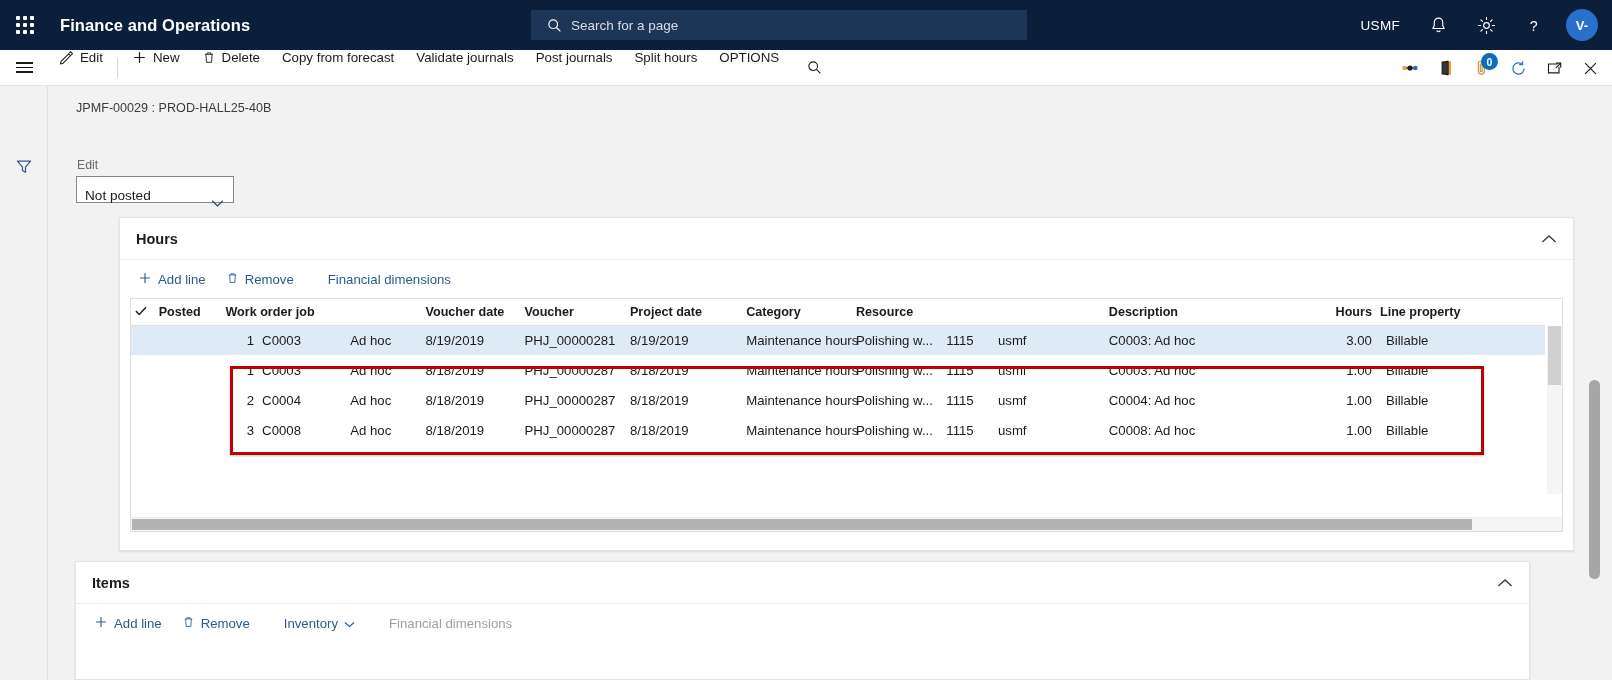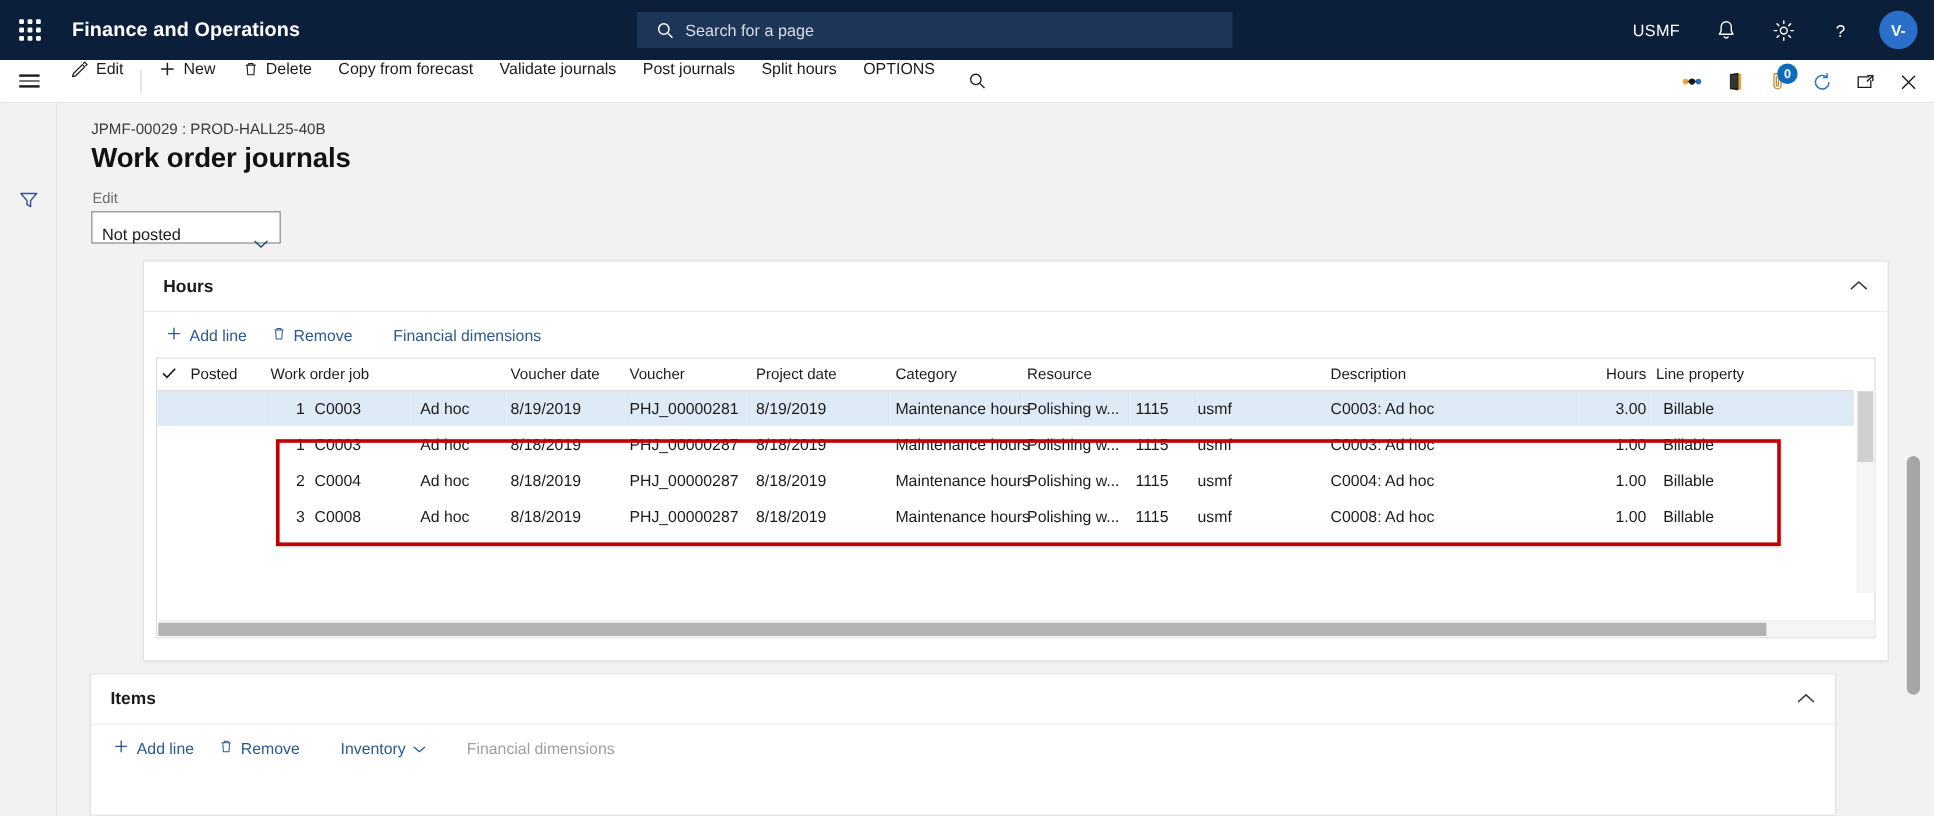--- a/index.html
+++ b/index.html
@@ -200,21 +200,21 @@
     height: 234px;
     overflow: hidden;
   }
   table.grid {
     border-collapse: collapse;
     width: 1414px;
     table-layout: fixed;
   }
   table.grid th {
     height: 26px;
-    font-size: 12.6px; font-weight: normal; color: #1b1b1b;
+    font-size: 12.6px; font-weight: bold; color: #1b1b1b;
     text-align: left; vertical-align: middle;
     border-bottom: 1px solid #dedede;
     background: #ffffff;
     padding: 0 4px;
   }
   table.grid td {
     height: 30px;
     font-size: 13.2px; color: #1b1b1b;
     vertical-align: middle;
     padding: 0 4px;
@@ -426,21 +426,20 @@
   <div class="rail-ico" style="margin-top:58px">
     <svg width="18" height="18" viewBox="0 0 18 18">
         <path d="M2.4 3.2h13.2l-5.1 6v5.1l-3-1.9V9.2z" fill="none" stroke="#3b4f8f" stroke-width="1.2" stroke-linejoin="round"></path>
       </svg>
   </div>
 </div>
 
 <div class="pagebody">
 
   <div class="crumb">JPMF-00029 : PROD-HALL25-40B</div>
-  <div class="pagetitle">Work order journals</div>
 
   <div class="showlabel">Edit</div>
   <div class="selectbox">
     <span>Not posted</span>
     <span class="chev">
       <svg width="13" height="9" viewBox="0 0 14 9">
           <path d="M1.2 1.6L7 7.1l5.8-5.5" fill="none" stroke="#1b4b7a" stroke-width="1.3"></path>
         </svg>
     </span>
   </div>

